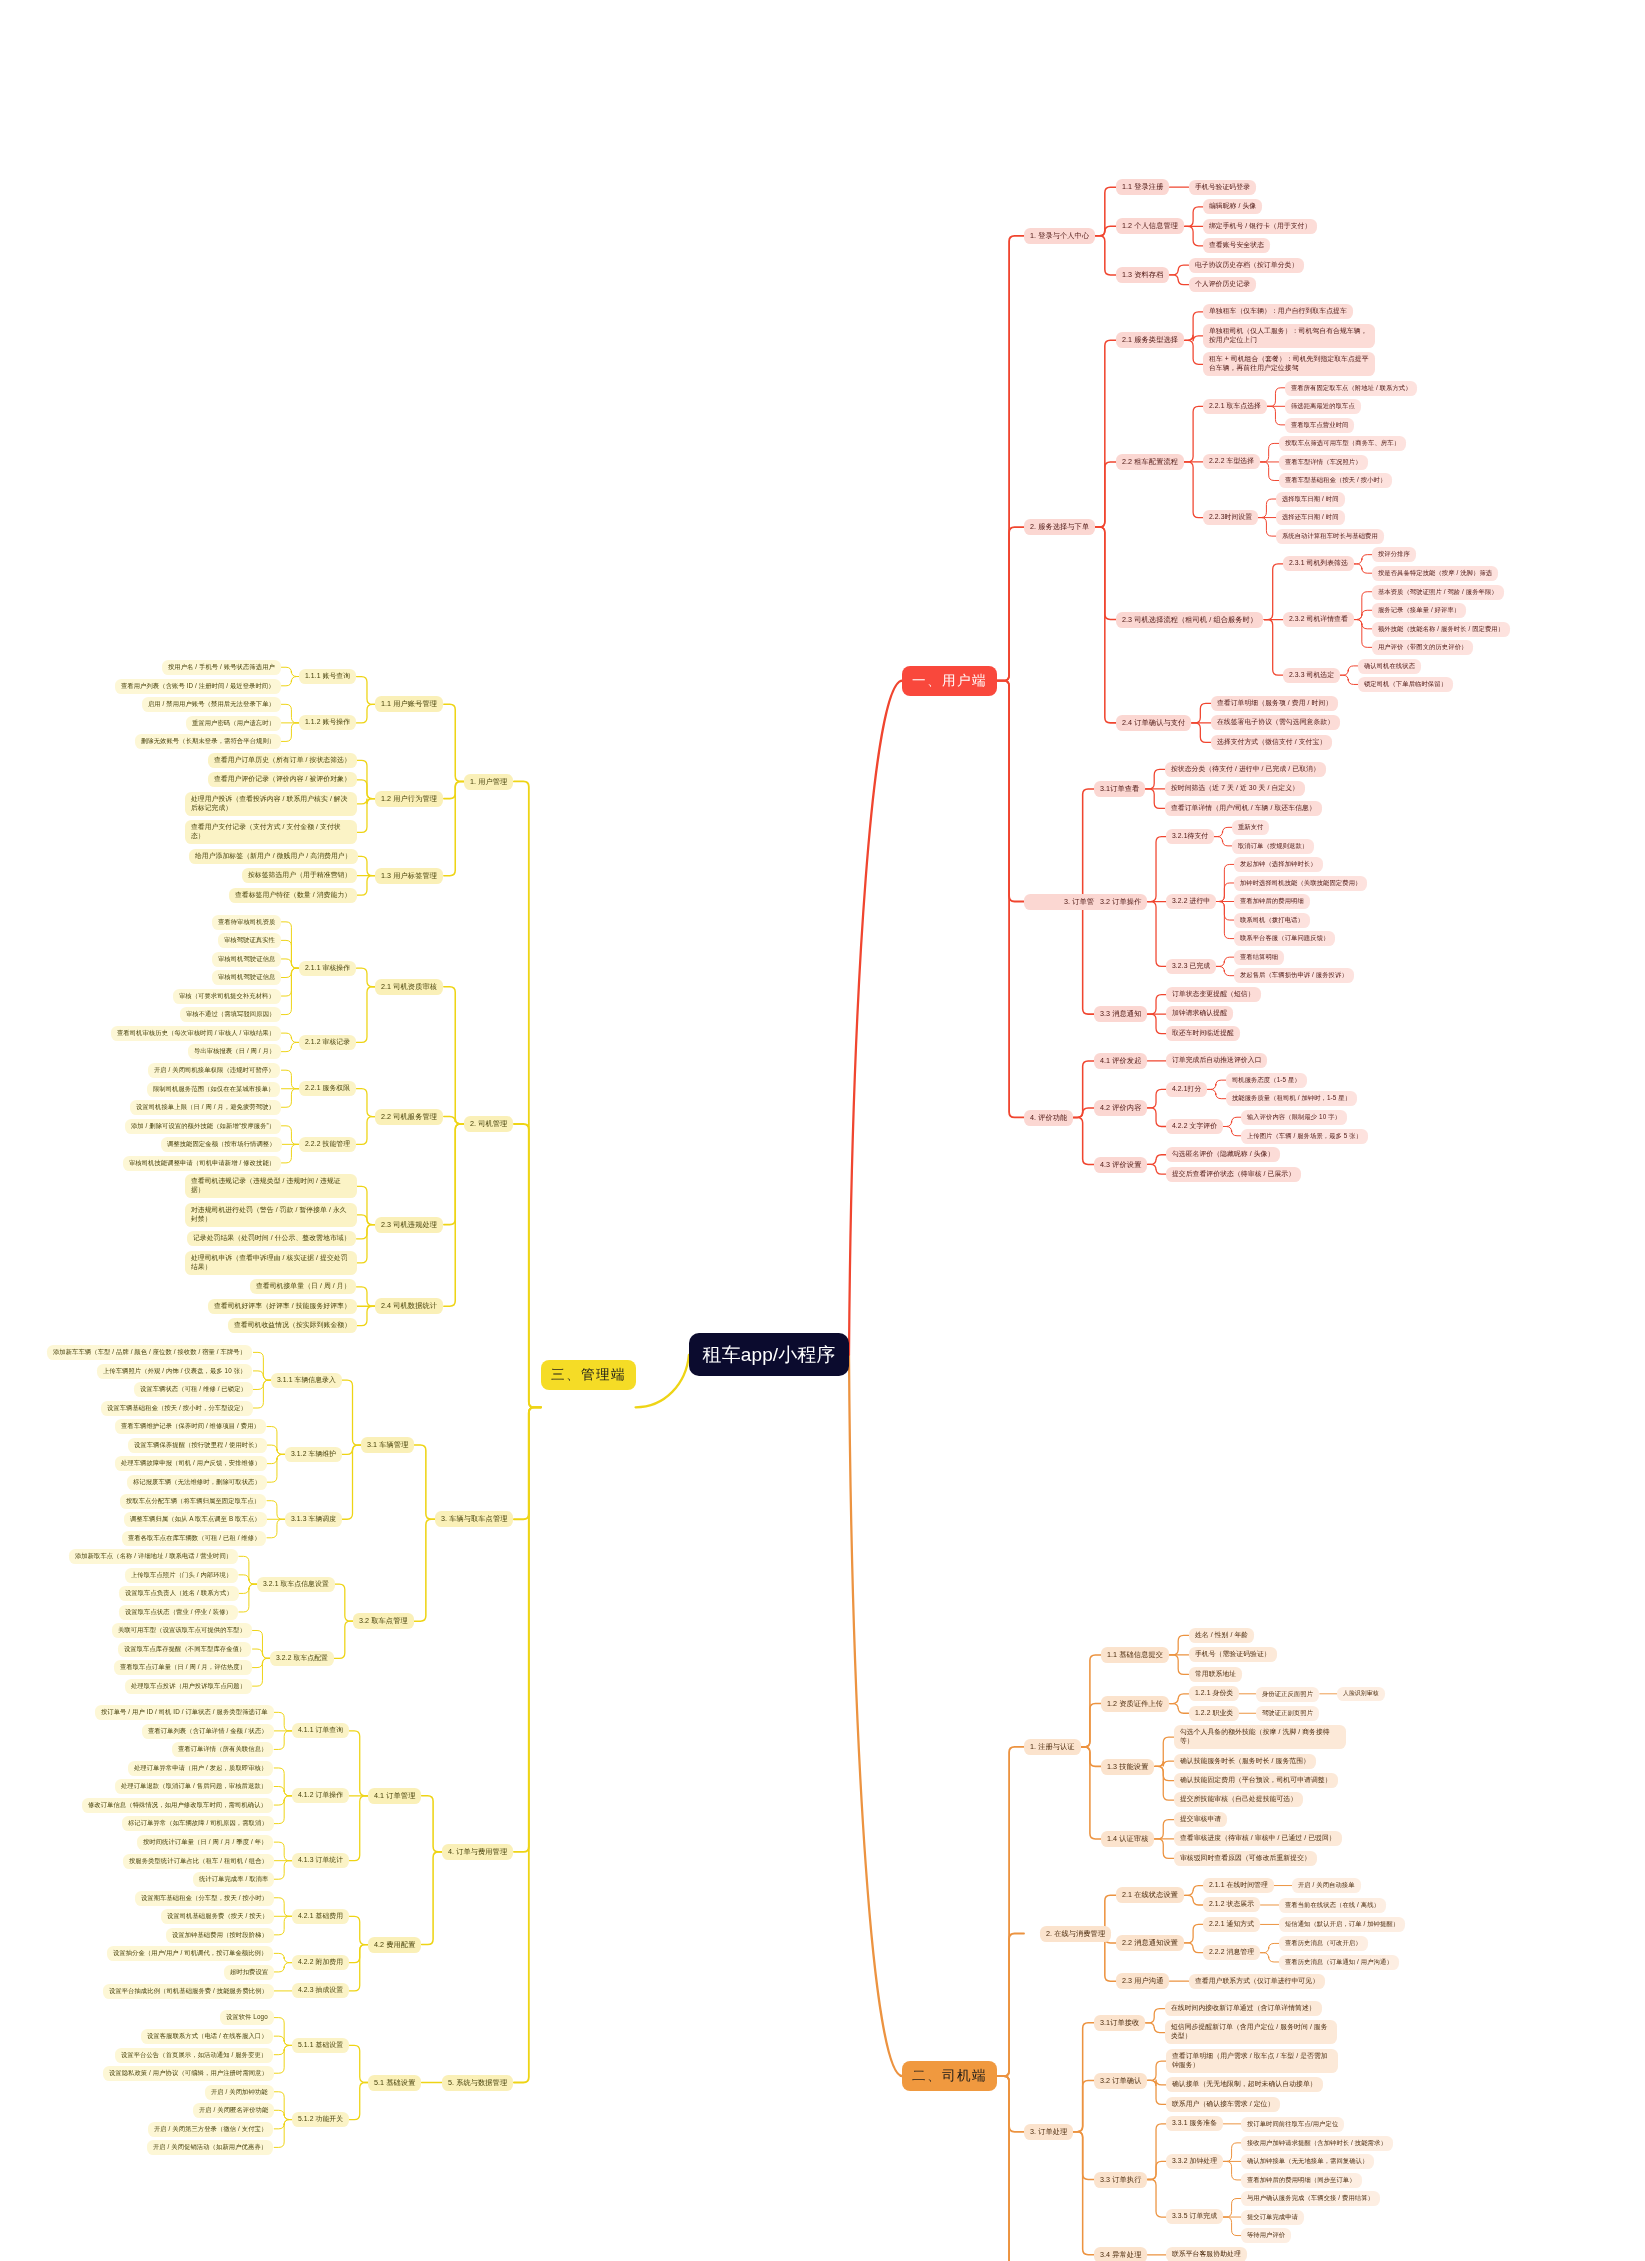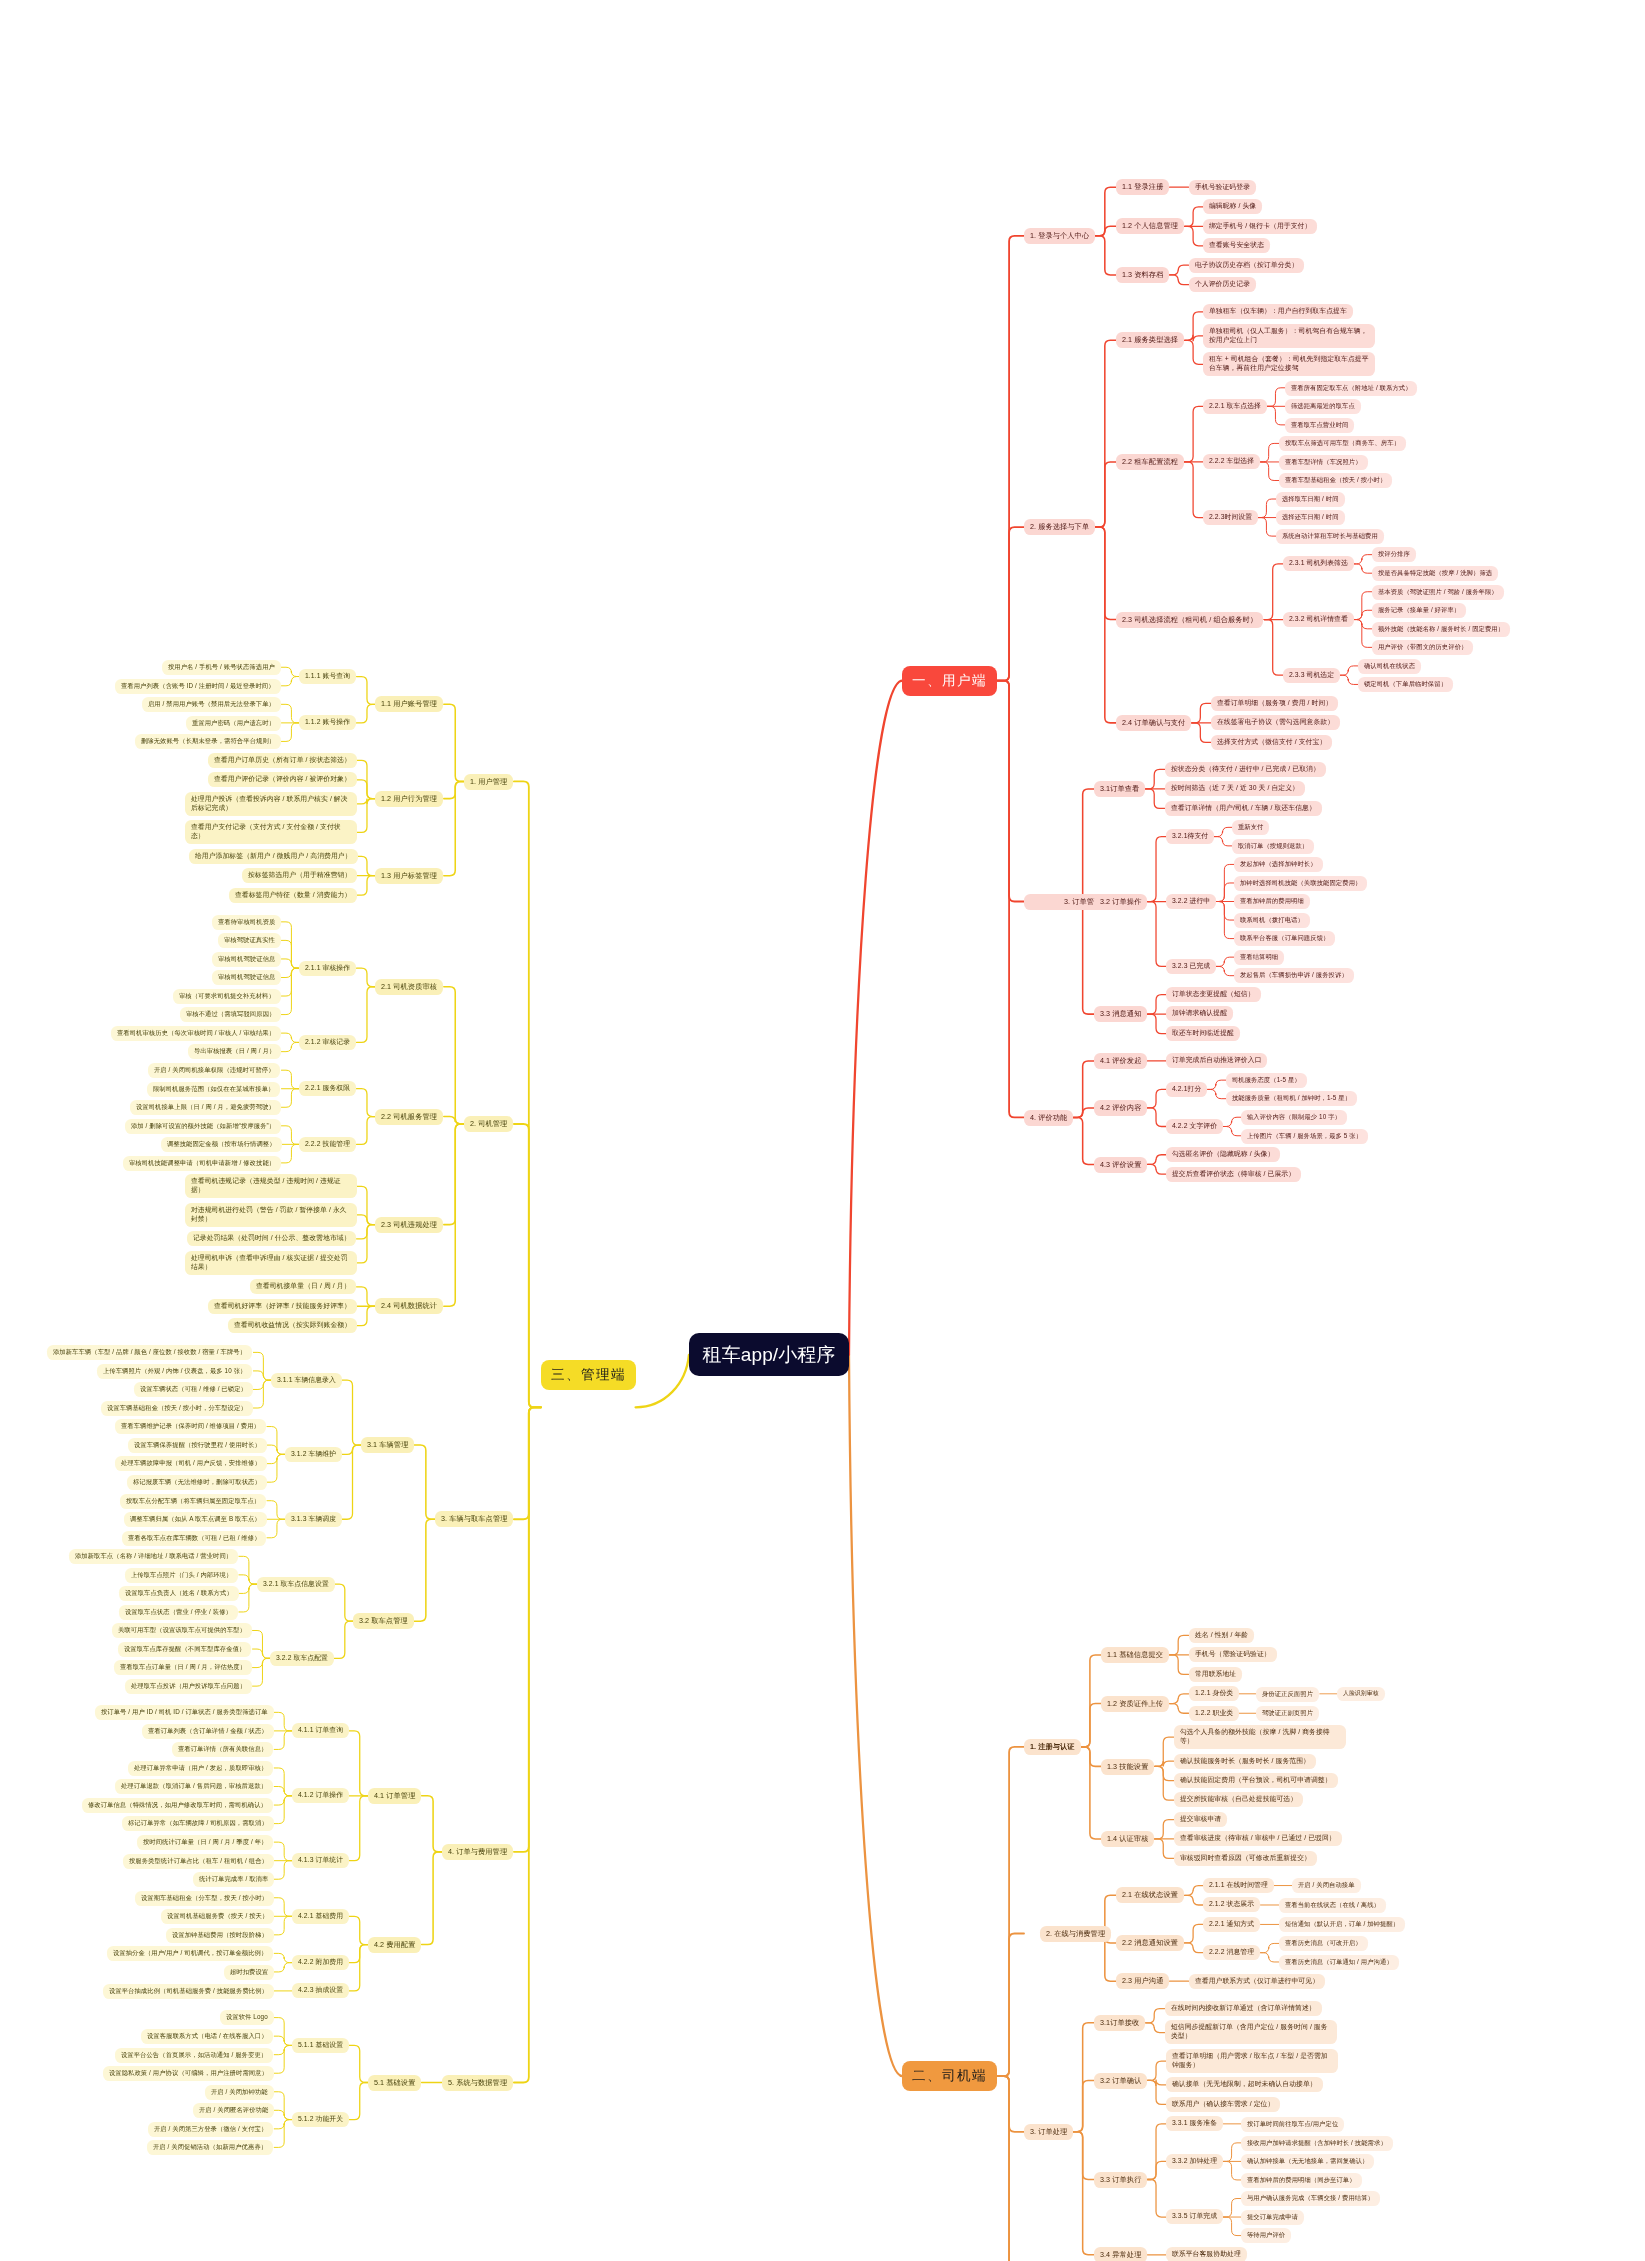--- a/index.html
+++ b/index.html
@@ -423,21 +423,21 @@
       <div class="node n-r2 s15" style="max-width: 172px; left: 1166px; top: 1082px;">4.2.1打分</div>
       <div class="node n-r3 s14" style="max-width: 253px; left: 1226px; top: 1073px;">司机服务态度（1-5 星）</div>
       <div class="node n-r3 s14" style="max-width: 253px; left: 1226px; top: 1091px;">技能服务质量（租司机 / 加钟时，1-5 星）</div>
       <div class="node n-r2 s15" style="max-width: 172px; left: 1166px; top: 1119px;">4.2.2 文字评价</div>
       <div class="node n-r3 s14" style="max-width: 253px; left: 1241px; top: 1110px;">输入评价内容（限制最少 10 字）</div>
       <div class="node n-r3 s14" style="max-width: 253px; left: 1241px; top: 1129px;">上传图片（车辆 / 服务场景，最多 5 张）</div>
       <div class="node n-r1 s16" style="max-width: 154px; left: 1094px; top: 1157px;">4.3 评价设置</div>
       <div class="node n-r2 s15" style="max-width: 172px; left: 1166px; top: 1147px;">勾选匿名评价（隐藏昵称 / 头像）</div>
       <div class="node n-r2 s15" style="max-width: 172px; left: 1166px; top: 1167px;">提交后查看评价状态（待审核 / 已展示）</div>
       <div class="node n-main driver" style="left: 902px; top: 2061px;">二、司机端</div>
-      <div class="node n-o1 s16" style="max-width: 145px; left: 1024px; top: 1739px; font-weight: bold;">1. 注册与认证</div>
+      <div class="node n-o1 s16" style="max-width: 145px; left: 1024px; top: 1739px;">1. 注册与认证</div>
       <div class="node n-o1 s16" style="max-width: 154px; left: 1101px; top: 1647px;">1.1 基础信息提交</div>
       <div class="node n-o2 s15" style="max-width: 172px; left: 1189px; top: 1628px;">姓名 / 性别 / 年龄</div>
       <div class="node n-o2 s15" style="max-width: 172px; left: 1189px; top: 1647px;">手机号（需验证码验证）</div>
       <div class="node n-o2 s15" style="max-width: 172px; left: 1189px; top: 1667px;">常用联系地址</div>
       <div class="node n-o1 s16" style="max-width: 154px; left: 1101px; top: 1696px;">1.2 资质证件上传</div>
       <div class="node n-o2 s15" style="max-width: 172px; left: 1189px; top: 1686px;">1.2.1 身份类</div>
       <div class="node n-o3 s14" style="max-width: 235px; left: 1256px; top: 1687px;">身份证正反面照片</div>
       <div class="node n-o3 s13" style="max-width: 235px; left: 1337px; top: 1687px;">人脸识别审核</div>
       <div class="node n-o2 s15" style="max-width: 172px; left: 1189px; top: 1706px;">1.2.2 职业类</div>
       <div class="node n-o3 s14" style="max-width: 235px; left: 1256px; top: 1706px;">驾驶证正副页照片</div>

